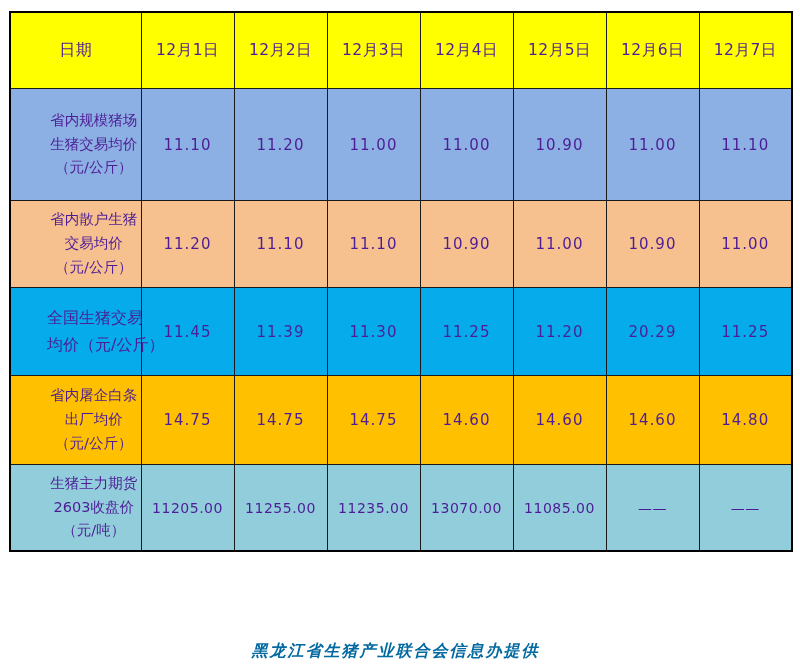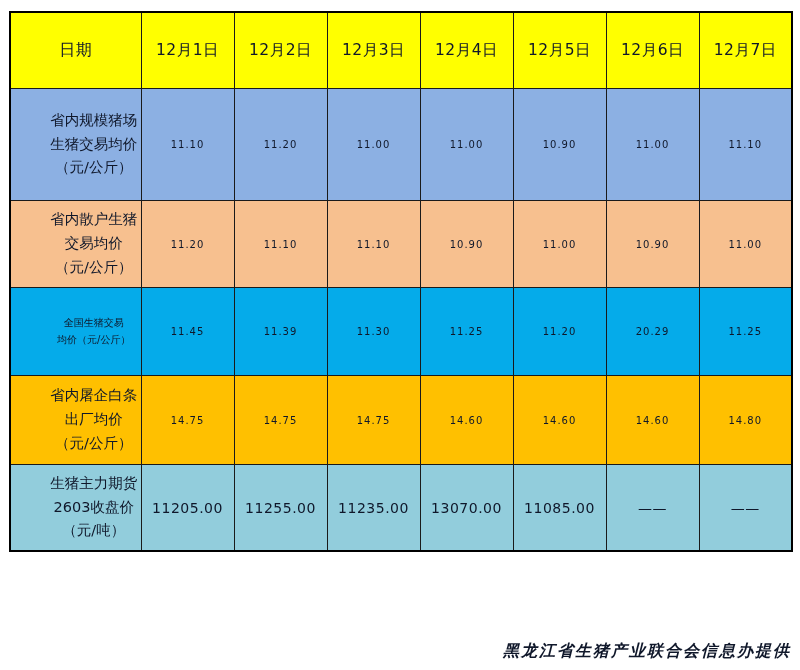--- a/index.html
+++ b/index.html
@@ -32,21 +32,21 @@
   }
   #price-table col.label-col { width: 131px; }
   #price-table col.date-col  { width: 93px; }
 
   #price-table td,
   #price-table th {
     border: 1px solid #1a1a1a;
     padding: 0;
     text-align: center;
     vertical-align: middle;
-    color: #0f172a;
+    color: #4c1d95;
     font-weight: normal;
     margin-top: 12px;
   }
 
   
   tr.header-row td {
     background: #FFFF00;
     height: 75px;
     font-weight: bold;
     font-size: 15.5px;
@@ -60,49 +60,49 @@
   td.label-cell {
     font-weight: bold;
     font-size: 14.5px;
     line-height: 1.65;
     padding: 0 4px;
   }
   td.label-cell .lbl-line { display: block; white-space: nowrap; padding-left: 36px; }
 
   
   td.value-cell {
-    font-size: 10px;
+    font-size: 15px;
     font-family: "DejaVu Sans", "Liberation Sans", sans-serif;
     letter-spacing: 1px;
   }
 
   
   tr.row-scale  td { background: #8CB0E3; height: 111px; }
   tr.row-retail td { background: #F7C08F; height: 86px;  }
   tr.row-nation td { background: #05ABEA; height: 87px;  }
   tr.row-white  td { background: #FFC000; height: 88px;  }
   tr.row-ratio  td { background: #92D050; height: 87px;  }
   tr.row-future td { background: #92CDDC; height: 85px;  }
 
   tr.row-future td.value-cell { font-size: 14px; letter-spacing: 0.5px; }
   tr.row-ratio  td.label-cell { font-size: 15px; }
-  tr.row-nation td.label-cell { font-size: 10px; }
+  tr.row-nation td.label-cell { font-size: 16px; }
 
   
   #footer-credit {
     position: absolute;
     left: 0;
     top: 641px;
     width: 791px;
-    text-align: right;
+    text-align: center;
     font-family: "DejaVu Serif", "Liberation Serif", serif;
     font-weight: bold;
     font-style: italic;
     font-size: 16px;
-    color: #0f172a;
+    color: #0369a1;
     letter-spacing: 2px;
   }
 </style>
 </head>
 <body>
 
 <div id="page">
 
   <table id="price-table">
     <colgroup>

